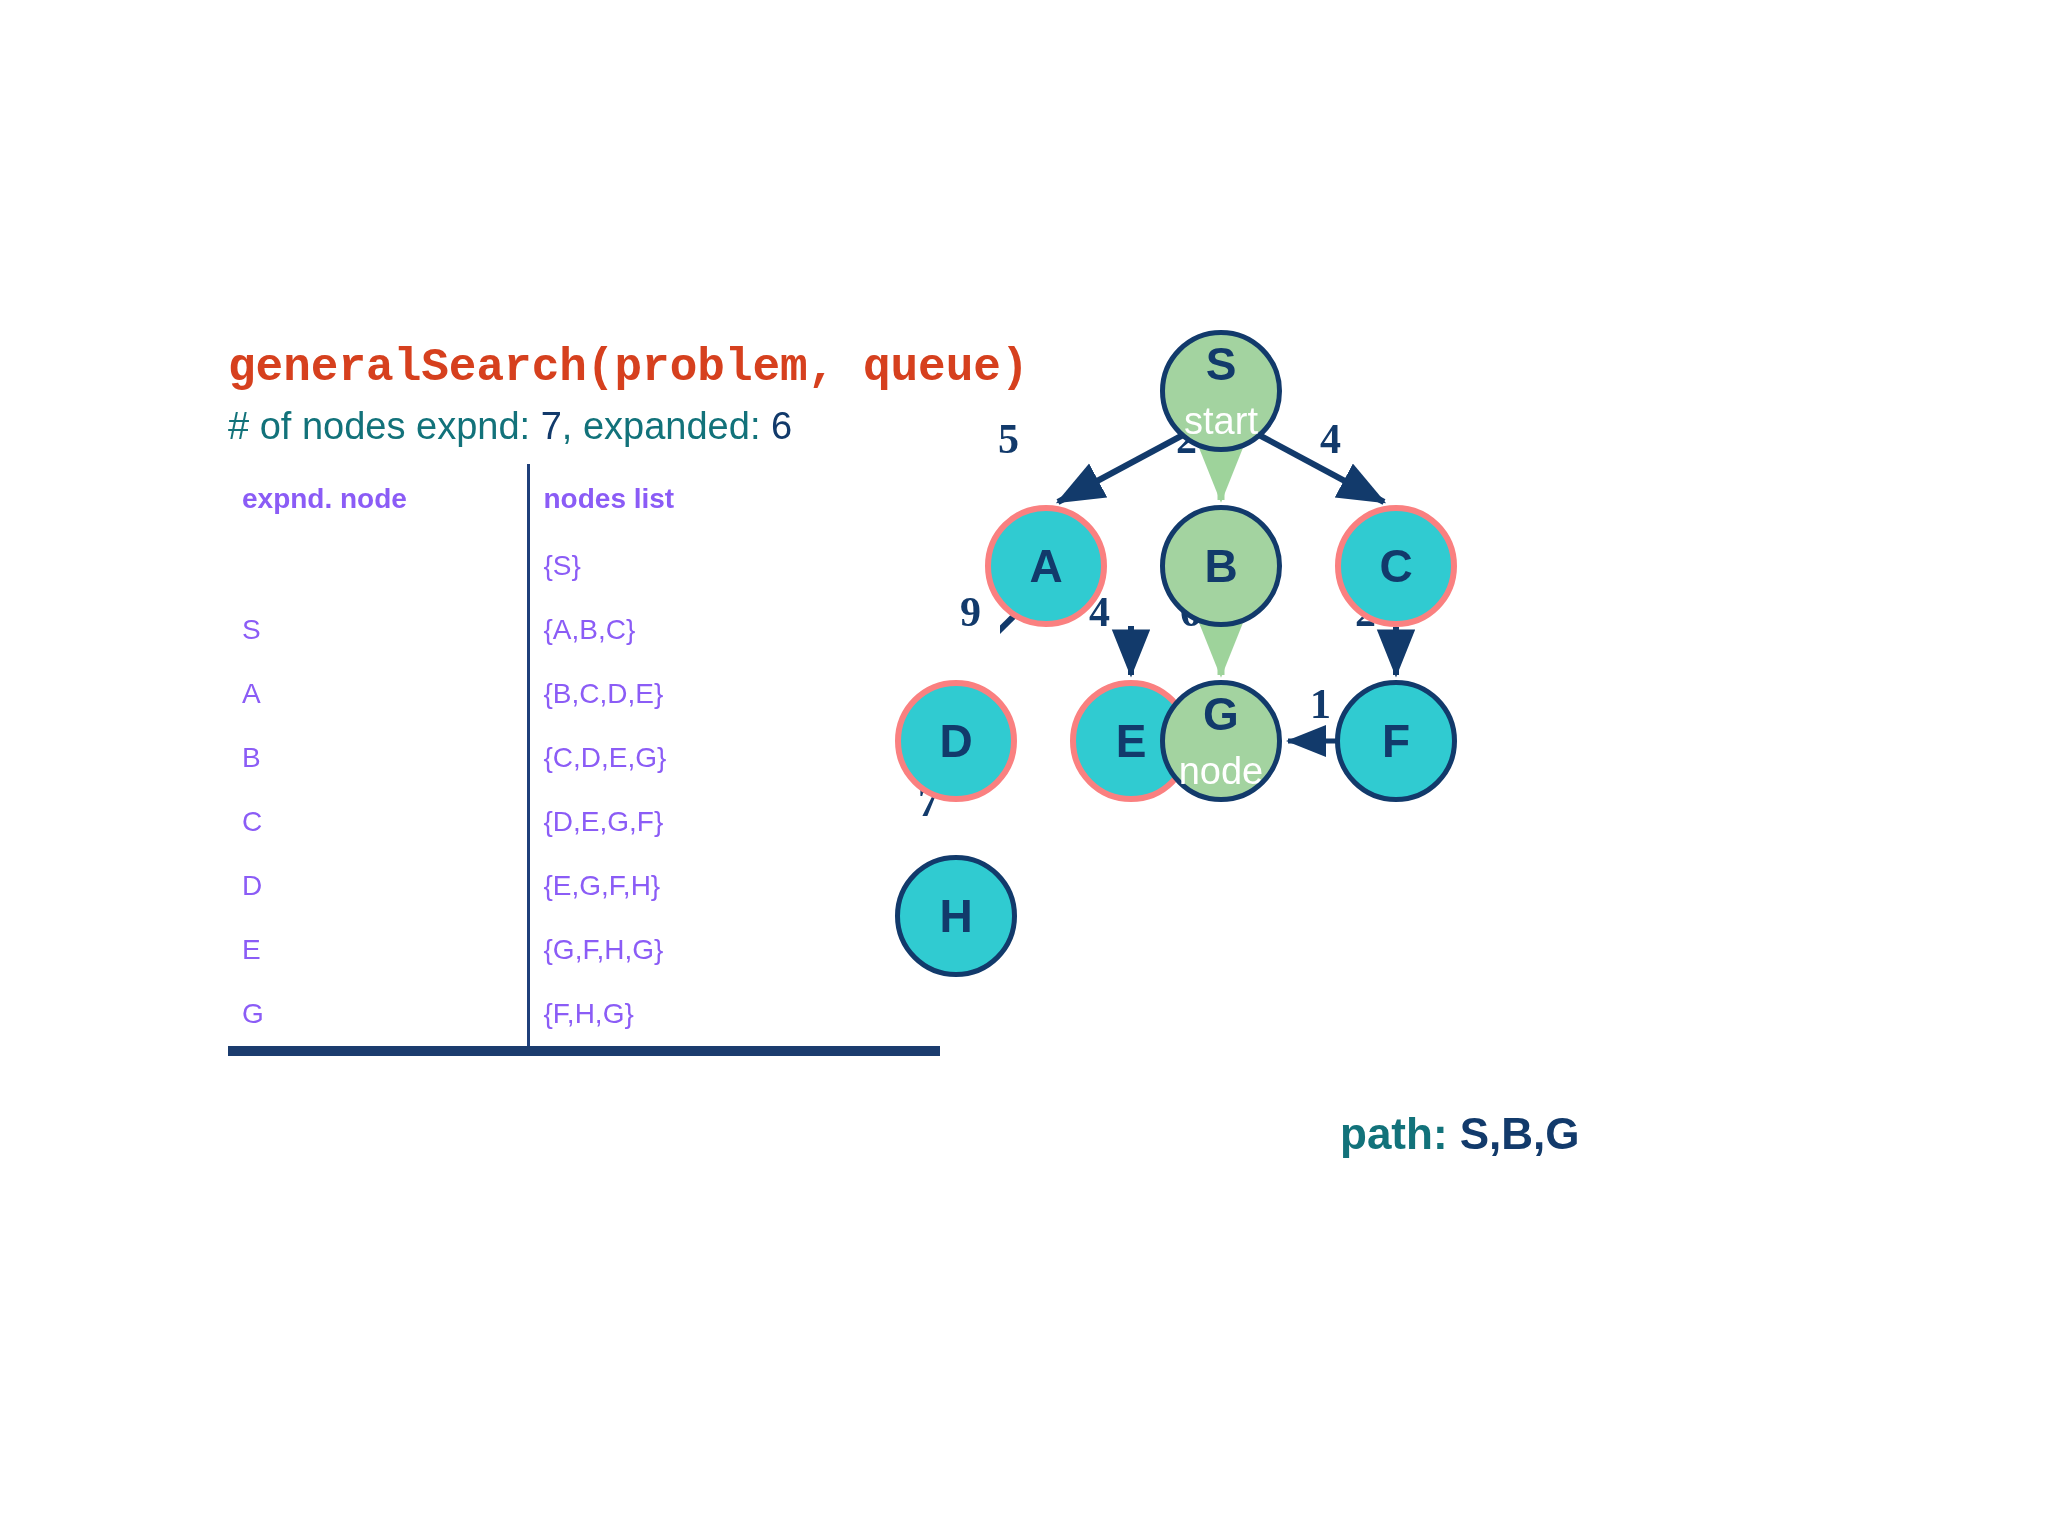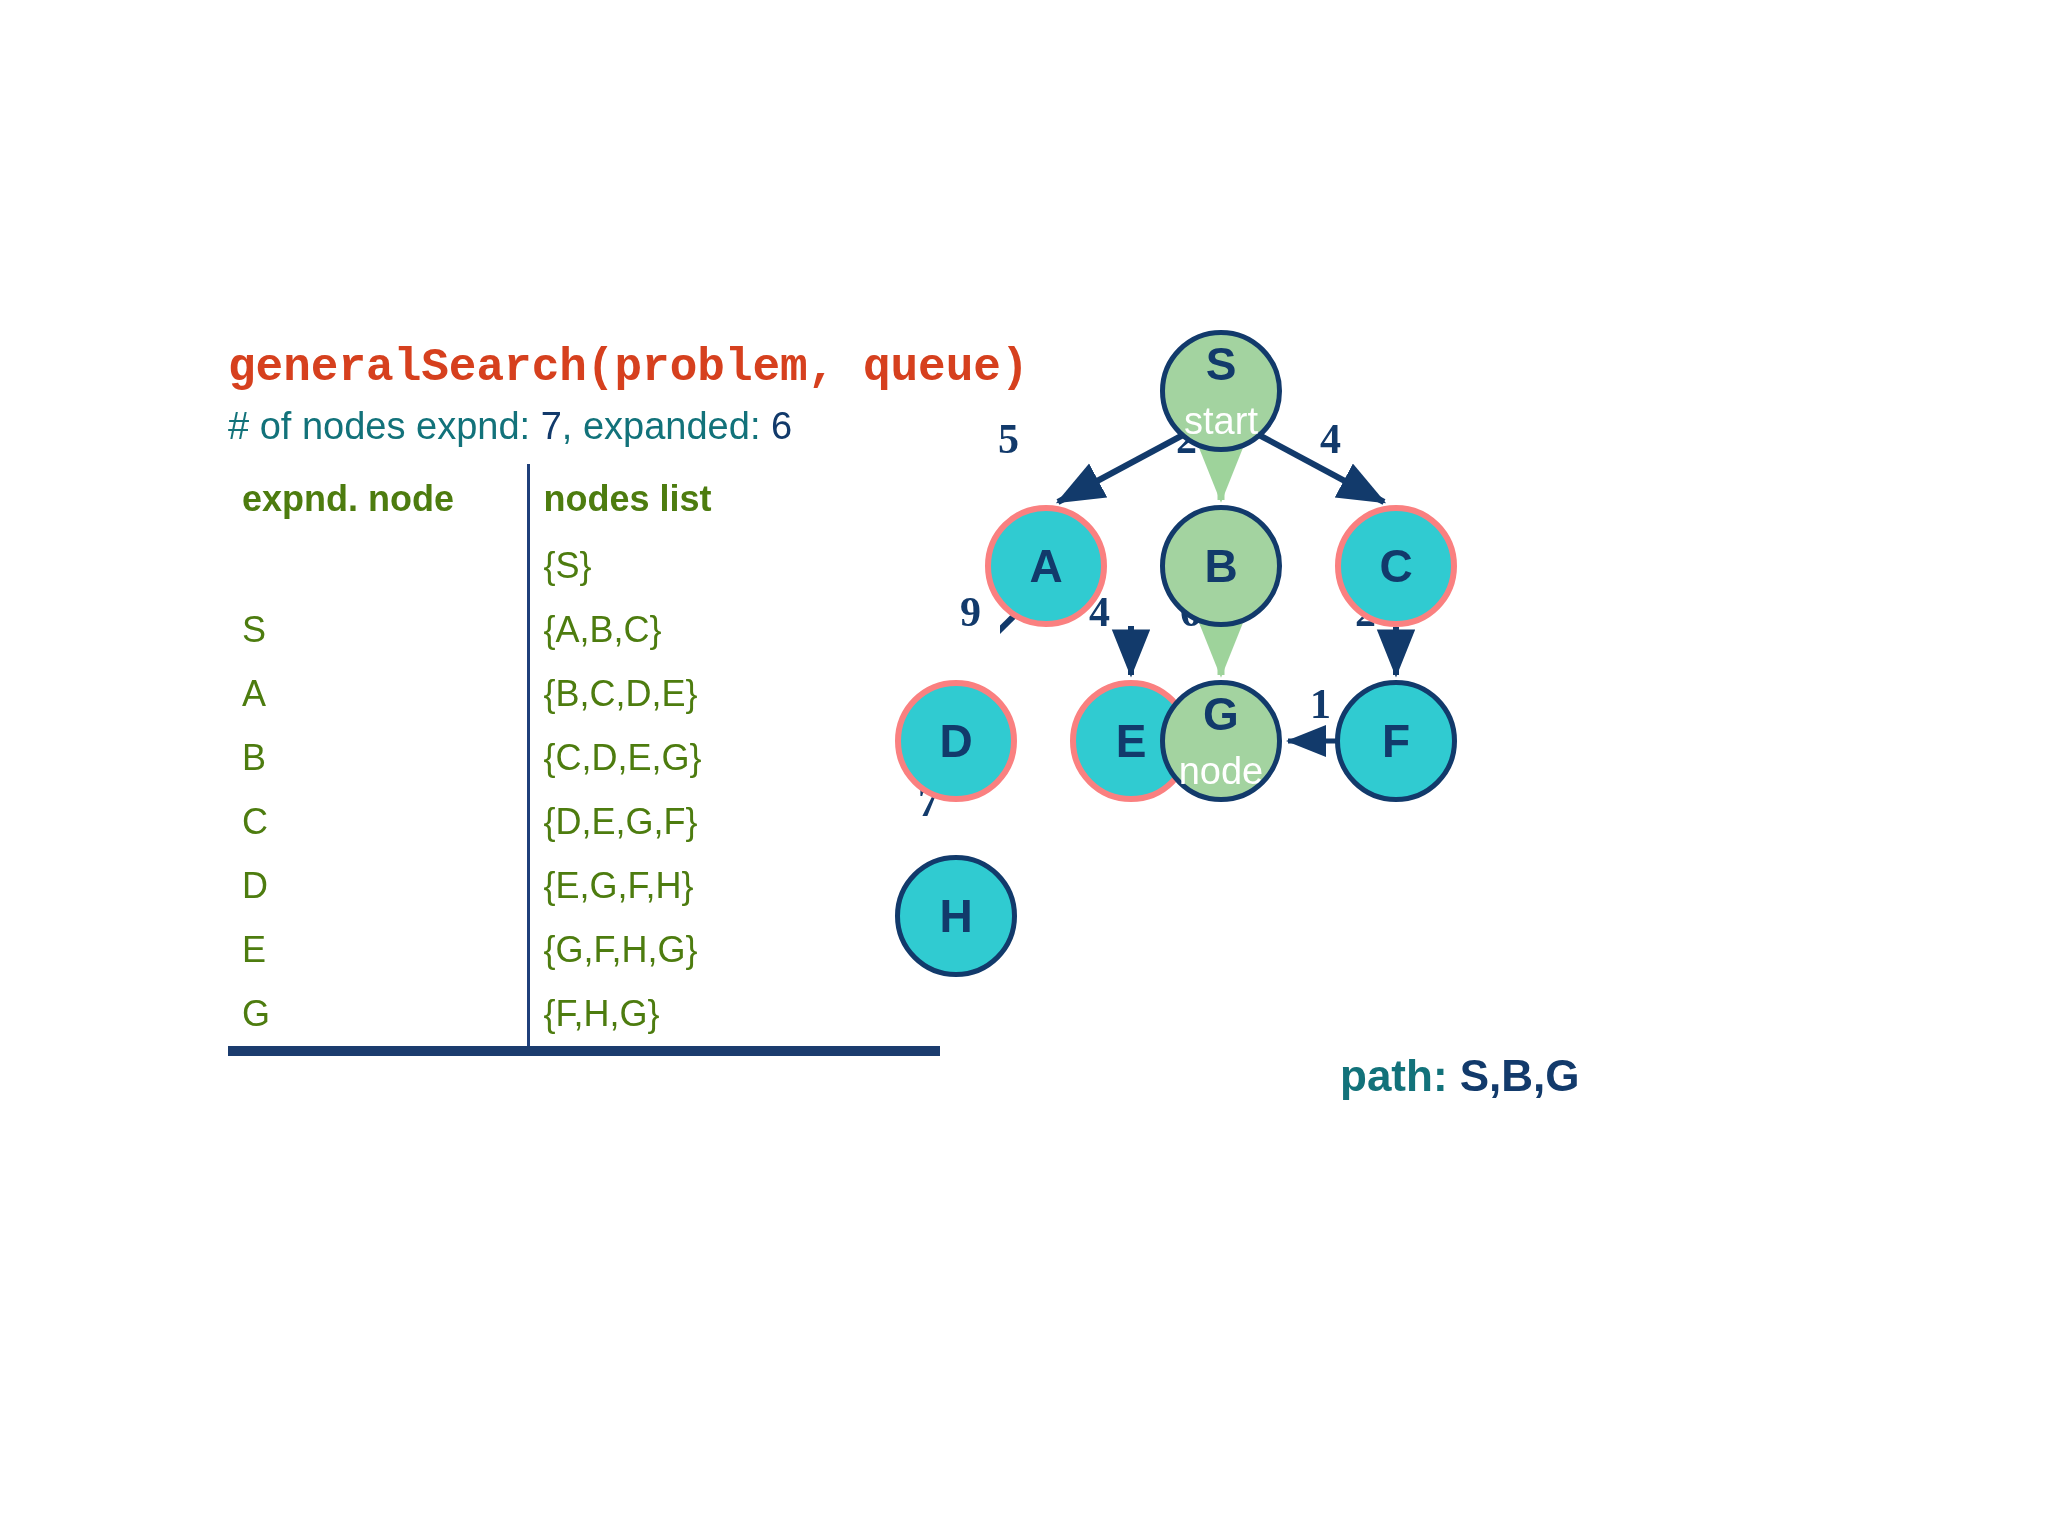--- a/index.html
+++ b/index.html
@@ -49,22 +49,22 @@
     width: 712px;
     border-collapse: collapse;
     table-layout: fixed;
   }
   #search-table td, #search-table th {
     border: none;
     padding: 0 0 0 14px;
     text-align: left;
     vertical-align: middle;
     height: 64px;
-    font-size: 36px;
-    color: #4d7c0f;
+    font-size: 28px;
+    color: #8b5cf6;
     font-weight: normal;
     font-family: "Liberation Sans", sans-serif;
   }
   #search-table th {
     font-weight: bold;
     height: 70px;
   }
   .col-a { width: 300px; border-right: 3px solid #1f3f7a; }
   .col-b { width: 412px; margin-left: 44px; }
   .hrow-top td, .hrow-top th {
@@ -127,21 +127,21 @@
     position: absolute;
     font-size: 42px;
     font-weight: bold;
     color: #123a6b;
     font-family: "Liberation Serif", serif;
   }
 
   #result-box {
     position: absolute;
     left: 1340px;
-    top: 1048px;
+    top: 1106px;
     font-size: 44px;
     font-weight: bold;
     line-height: 1.28;
     color: #12727a;
   }
   #result-box .val { color: #123a6b; }
 </style>
 </head>
 <body>
 

